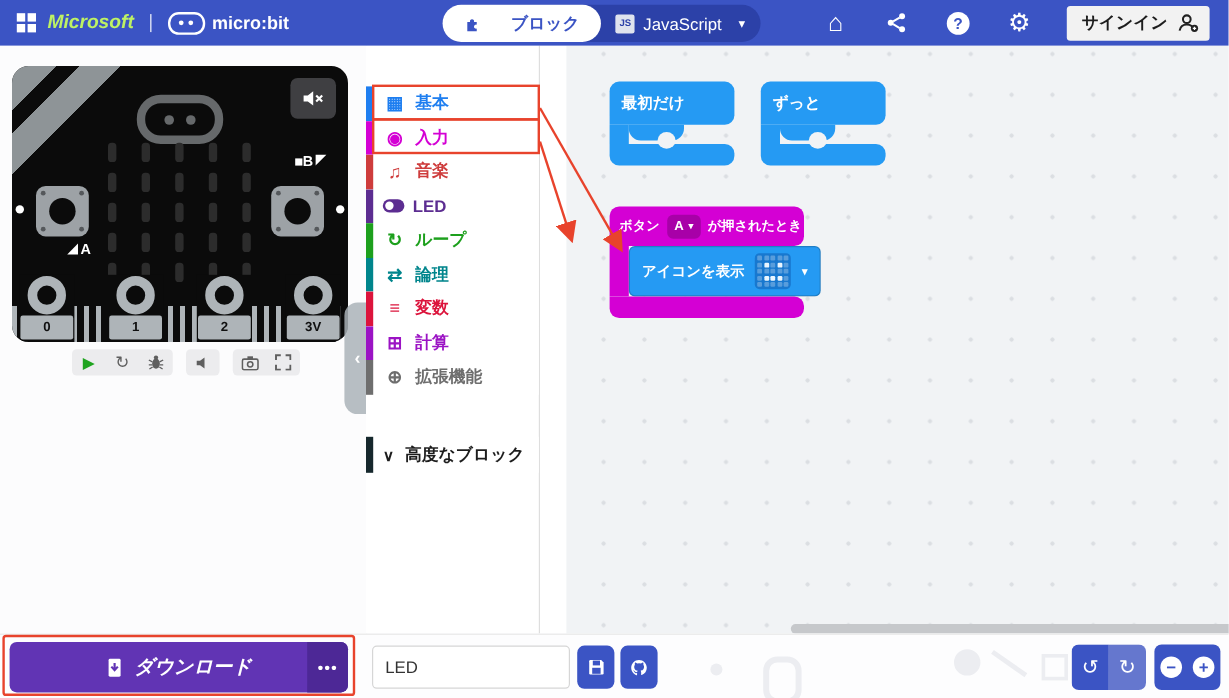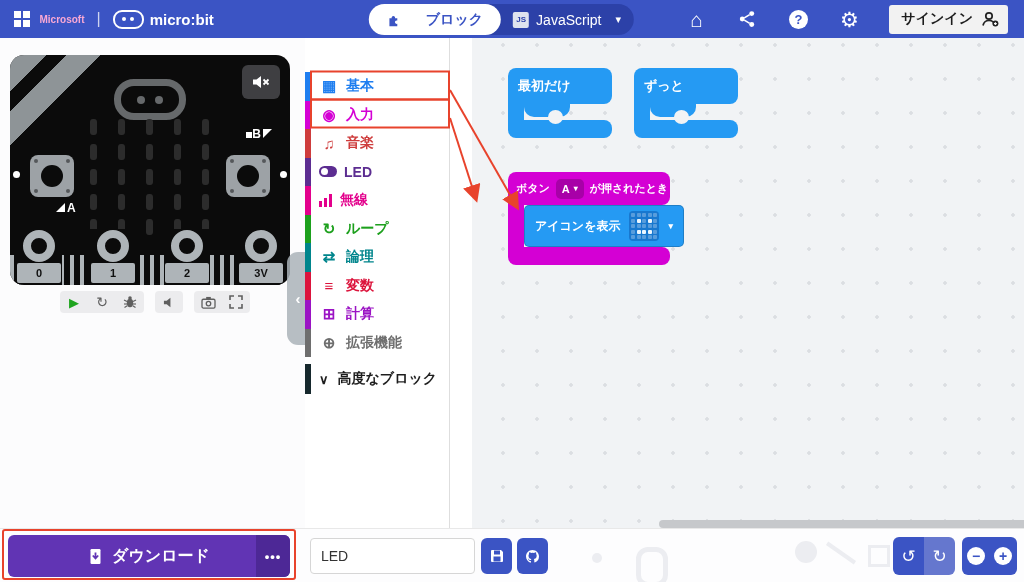--- a/index.html
+++ b/index.html
@@ -5,21 +5,21 @@
   html,body{margin:0;padding:0;background:#fff;}
   .stage{position:relative;width:1024px;height:582px;overflow:hidden;
          font-family:"Liberation Sans",sans-serif;background:#fff;}
 
   
   .hdr{position:absolute;left:0;top:0;width:1024px;height:38px;background:#3B54C4;
        display:flex;align-items:center;z-index:10;}
   .hdr-left{display:flex;align-items:center;gap:10px;padding-left:14px;color:#fff;}
   .ms-logo{display:grid;grid-template-columns:7px 7px;grid-template-rows:7px 7px;gap:1.5px;}
   .ms-logo span{background:#fff;display:block;}
-  .brand-txt{color:#f9a8d4;font-weight:bold;font-size:10px;}
+  .brand-txt{color:#bef264;font-weight:bold;font-size:16px;font-style:italic;}
   .hdr-div{color:rgba(255,255,255,.75);font-size:16px;margin:0 2px;}
   .mb-logo{width:27px;height:15px;border:2.5px solid #fff;border-radius:9px;
            display:flex;align-items:center;justify-content:center;gap:4px;}
   .mb-logo i{width:4px;height:4px;border-radius:50%;background:#fff;}
   .mb-txt{color:#fff;font-weight:bold;font-size:15px;margin-left:-4px;}
 
   .tab-group{position:absolute;left:50%;top:4px;transform:translateX(-54%);height:31px;
              background:#2C41A8;border-radius:16px;display:flex;align-items:center;}
   .tab-blocks{height:31px;background:#fff;border-radius:16px;display:flex;align-items:center;
               gap:25px;padding:0 18px;color:#3B54C4;font-weight:bold;font-size:14px;cursor:pointer;}
@@ -142,21 +142,21 @@
   .blk-caret{font-size:9px;color:#fff;}
   .hscroll{position:absolute;left:187px;top:482px;width:376px;height:8px;background:#C6C8CB;border-radius:4px;cursor:pointer;}
   .vscroll{position:absolute;left:560px;top:130px;width:8px;height:352px;background:#C6C8CB;border-radius:4px;cursor:pointer;}
 
   
   .bottom-bar{position:absolute;left:0;top:528px;width:1024px;height:54px;background:#FDFDFE;
               border-top:1px solid #E8E8E8;z-index:5;}
   .wm{position:absolute;border-color:#ECEDF1;color:#ECEDF1;}
   .dl-btn{position:absolute;left:8px;top:6px;width:282px;height:42px;background:#6134B4;border-radius:6px;
           display:flex;align-items:center;justify-content:center;gap:9px;color:#fff;font-weight:bold;
-          font-size:16px;cursor:pointer;}
+          font-size:16px;cursor:pointer;font-style:italic;}
   .dl-more{position:absolute;right:0;top:0;width:34px;height:42px;background:#4D2896;border-radius:0 6px 6px 0;
            display:flex;align-items:center;justify-content:center;color:#fff;font-size:13px;
            letter-spacing:1px;cursor:pointer;}
   .name-input{position:absolute;left:310px;top:9px;width:165px;height:36px;box-sizing:border-box;
               border:1px solid #D6D6D6;border-radius:4px;padding:0 10px;font-size:14px;color:#333;
               font-family:"Liberation Sans",sans-serif;background:#fff;}
   .sq-btn{position:absolute;top:9px;width:31px;height:36px;background:#3B54C4;border:none;border-radius:6px;
           display:flex;align-items:center;justify-content:center;cursor:pointer;}
   .save-btn{left:481px;} .gh-btn{left:517px;}
   .undo-redo{position:absolute;left:893px;top:8px;width:62px;height:38px;display:flex;border-radius:6px;overflow:hidden;}
@@ -381,25 +381,20 @@
           <span class="cat-strip" style="background: rgb(206, 60, 60);"></span>
           <span class="cat-icon icon-headphones" style="color: rgb(206, 60, 60);">♫</span>
           <span class="cat-label" style="color: rgb(206, 60, 60);">音楽</span>
         </div>
         <div class="cat-row">
           <span class="cat-strip" style="background: rgb(92, 45, 145);"></span>
           <span class="cat-icon icon-led-toggle" style="background: rgb(92, 45, 145);"></span>
           <span class="cat-label" style="color: rgb(92, 45, 145);">LED</span>
         </div>
         <div class="cat-row">
-          <span class="cat-strip" style="background: rgb(227, 0, 140);"></span>
-          <span class="cat-icon icon-radio-bars" style="color: rgb(227, 0, 140);"></span>
-          <span class="cat-label" style="color: rgb(227, 0, 140);">無線</span>
-        </div>
-        <div class="cat-row">
           <span class="cat-strip" style="background: rgb(29, 160, 29);"></span>
           <span class="cat-icon icon-loop-arrow" style="color: rgb(29, 160, 29);">↻</span>
           <span class="cat-label" style="color: rgb(29, 160, 29);">ループ</span>
         </div>
         <div class="cat-row">
           <span class="cat-strip" style="background: rgb(0, 133, 140);"></span>
           <span class="cat-icon icon-shuffle" style="color: rgb(0, 133, 140);">⇄</span>
           <span class="cat-label" style="color: rgb(0, 133, 140);">論理</span>
         </div>
         <div class="cat-row">

